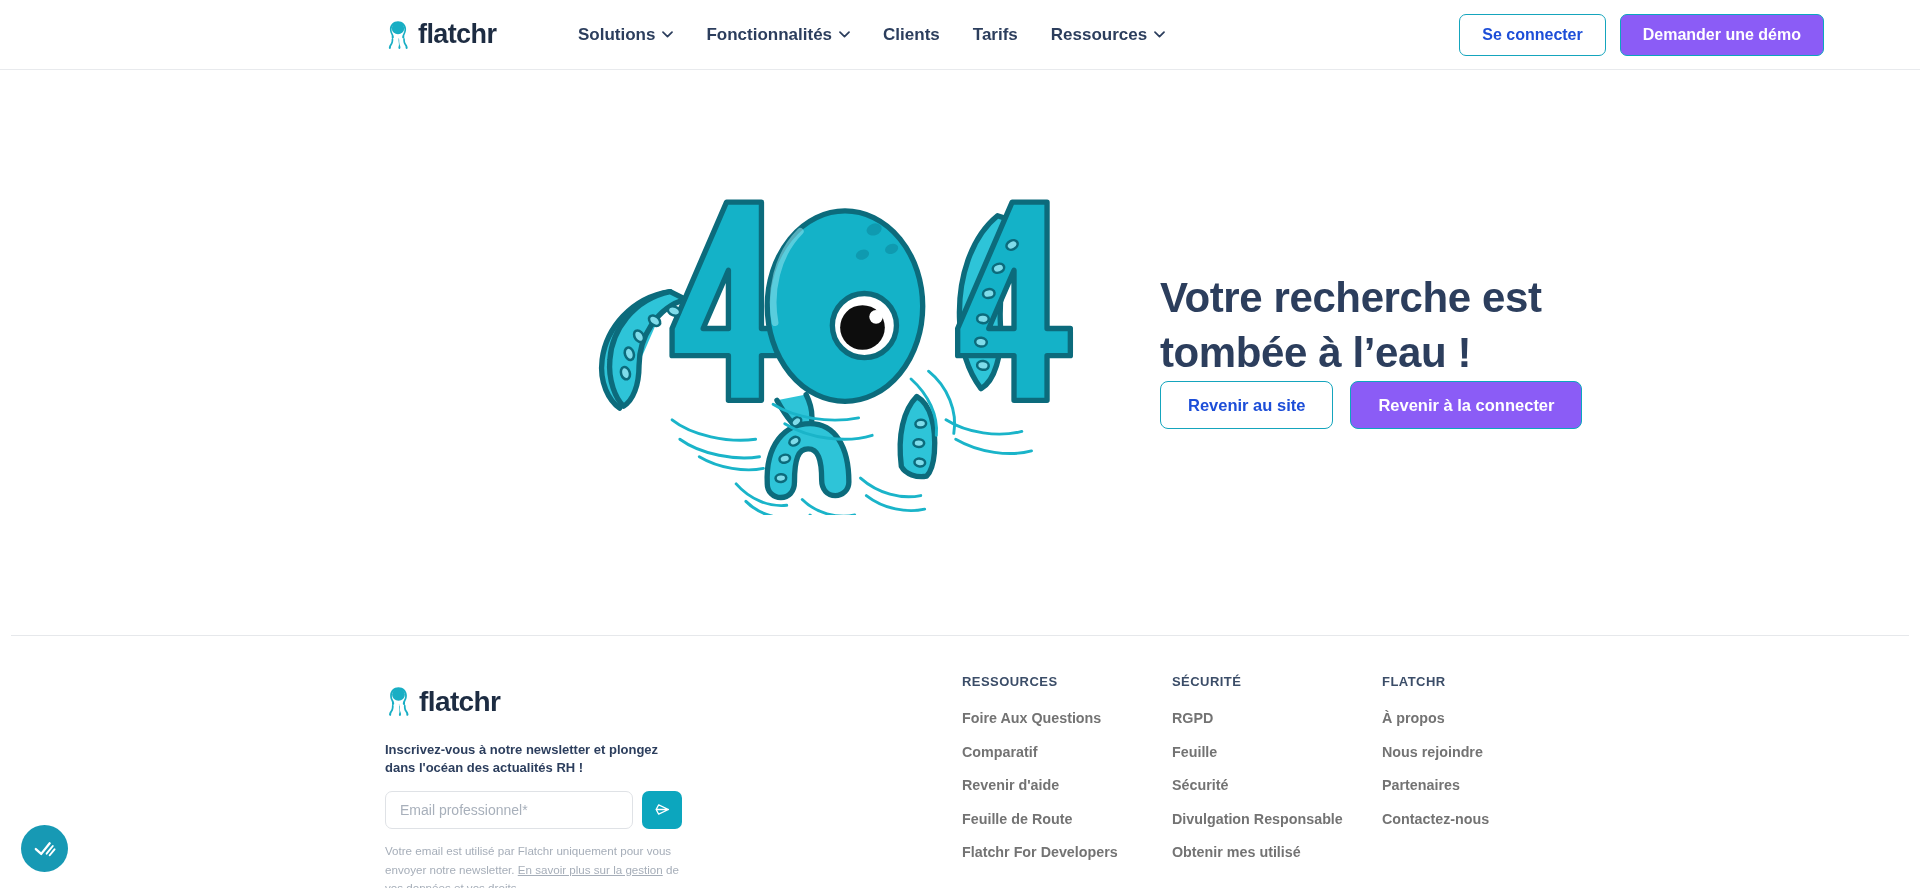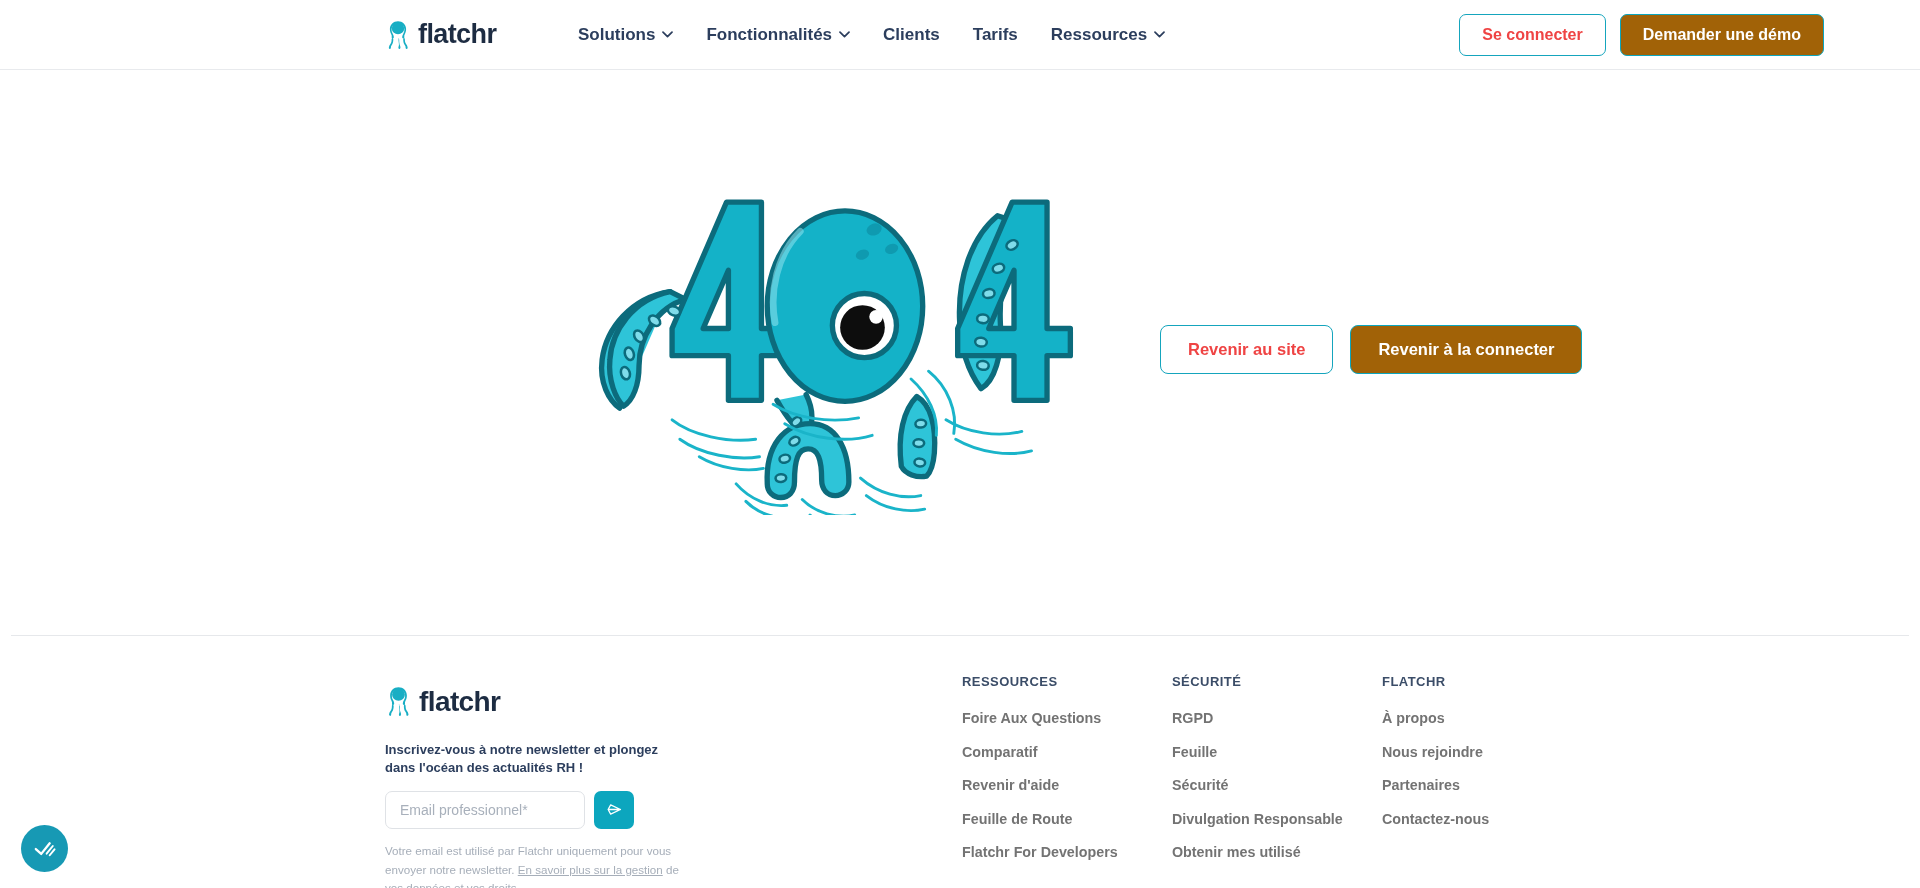--- a/index.html
+++ b/index.html
@@ -81,26 +81,26 @@
     border-radius: 7px;
     cursor: pointer;
     white-space: nowrap;
     line-height: 1;
     display: inline-flex;
     align-items: center;
     justify-content: center;
   }
   .btn-outline {
     background: #fff;
-    color: #ef4444;
+    color: #1d4ed8;
     border: 1.6px solid #15a5bd;
     padding: 12px 22px;
   }
   .btn-solid {
-    background: #a16207;
+    background: #8b5cf6;
     color: #ffffff;
     border: 1.6px solid #0ca6be;
     padding: 12px 22px;
   }
 
   
   .hero {
     position: relative;
     height: 565px;
     display: flex;
@@ -177,21 +177,21 @@
     line-height: 1.42;
     margin-bottom: 13px;
     max-width: 290px;
   }
   .newsletter-form {
     display: flex;
     align-items: stretch;
     gap: 9px;
   }
   .newsletter-input {
-    width: 200px;
+    width: 248px;
     height: 38px;
     border: 1px solid #dfe2e6;
     border-radius: 7px;
     padding: 0 14px;
     font-family: inherit;
     font-size: 14px;
     color: #2c3e5d;
     background: #fff;
     outline: none;
   }
@@ -408,20 +408,24 @@
           <path d="M196 336 C 210 350, 232 356, 248 352"></path>
           <path d="M314 312 C 332 328, 356 334, 376 330"></path>
           <path d="M320 330 C 338 344, 362 348, 380 344"></path>
           <path d="M254 334 C 268 348, 290 354, 308 350"></path>
           <path d="M262 350 C 276 362, 298 366, 314 362"></path>
         </g>
       </svg>
     </div>
 
     <div class="hero-copy">
+      <h1 class="hero-title">
+        <span>Votre recherche est</span><br>
+        <span>tombée à l’eau !</span>
+      </h1>
       <div class="hero-buttons">
         <button class="btn btn-outline">Revenir au site</button>
         <button class="btn btn-solid">Revenir à la connecter</button>
       </div>
     </div>
 
   </div>
 </main>
 
 <div class="divider"></div>

